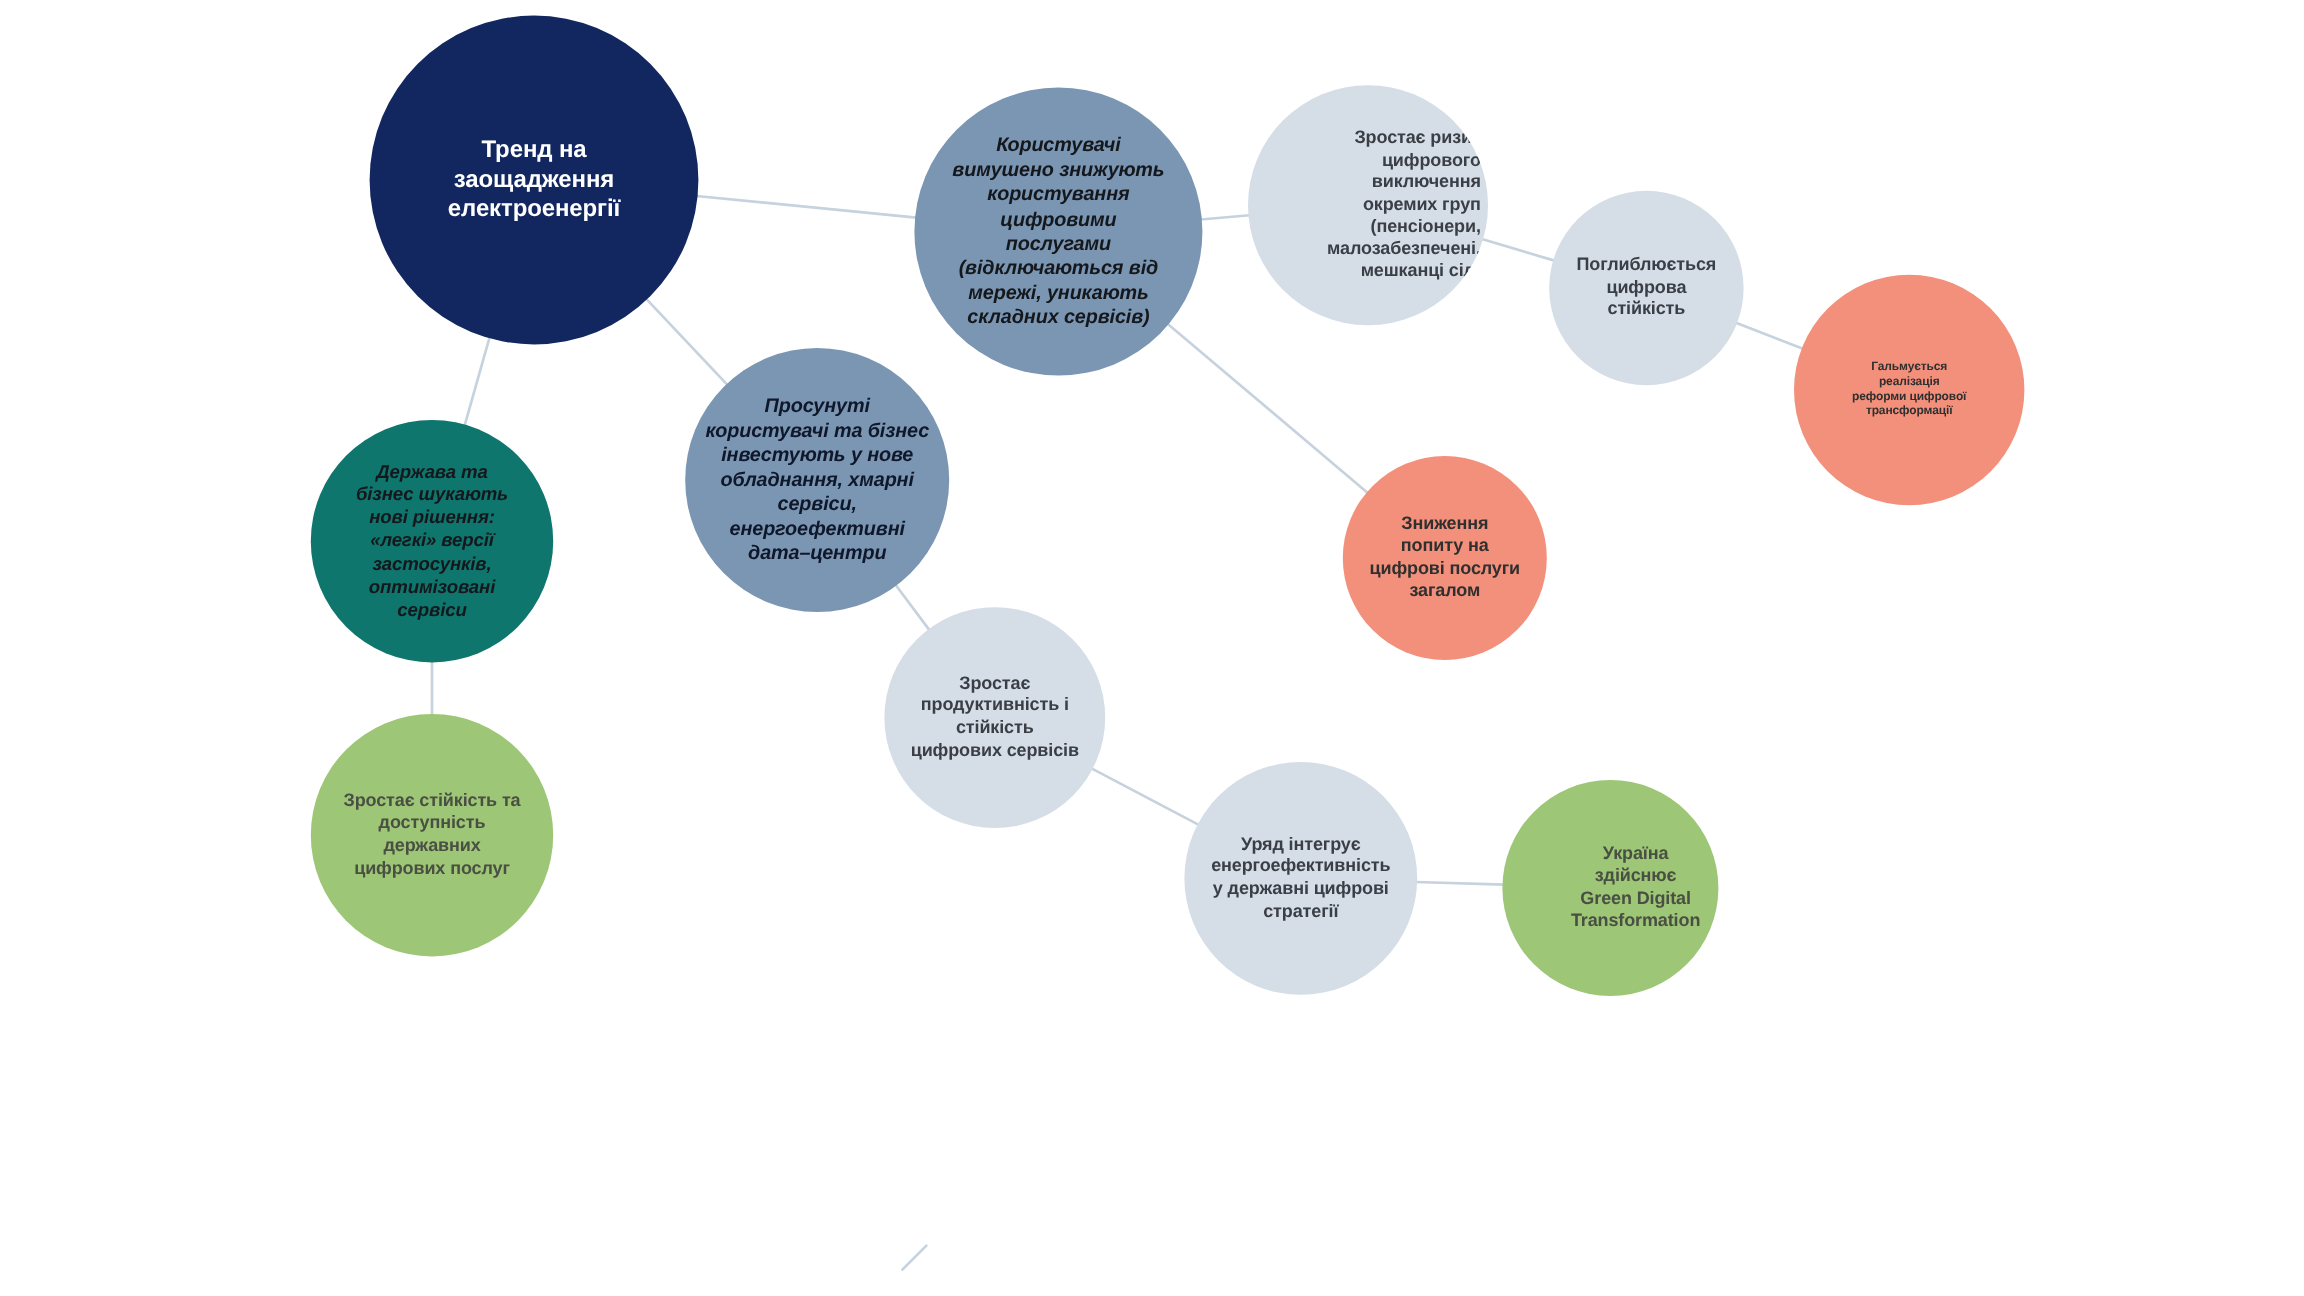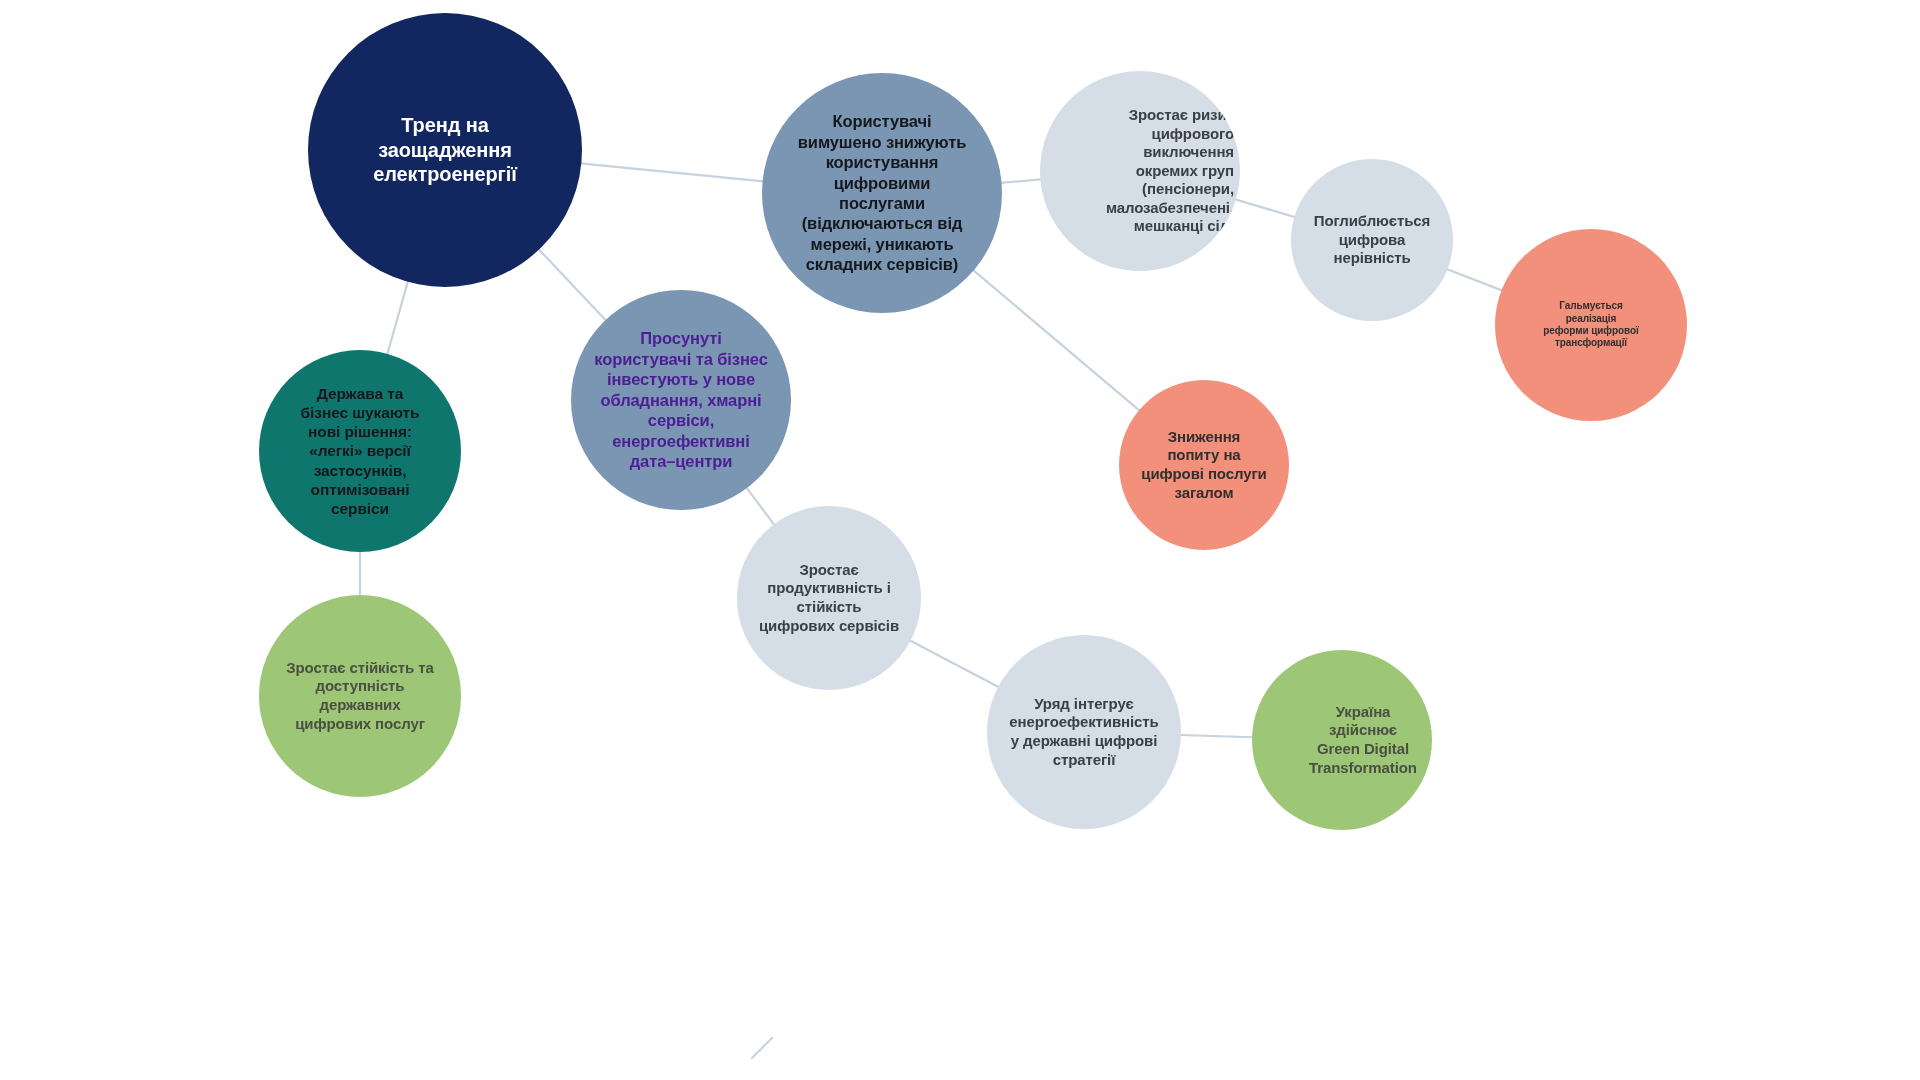--- a/index.html
+++ b/index.html
@@ -44,21 +44,21 @@
     padding: 0 6px;
     box-sizing: border-box;
     white-space: pre-line;
     font-weight: bold;
     line-height: 1.24;
     letter-spacing: -0.1px;
   }
   .n-root  { background: #12275F; }
   .n-root .label  { color: #ffffff; }
 
-  .n-steel { background: #7B96B2; }
+  .n-steel { background: #7B96B2; font-style: italic; }
   .n-steel .label { color: #14181c; }
 
   .n-pale  { background: #D5DDE6; }
   .n-pale .label  { color: #3a3f45; }
 
   .n-salmon{ background: #F3907B; }
   .n-salmon .label{ color: #2f2f2f; }
 
   .n-green { background: #9DC676; }
   .n-green .label { color: #4a4f43; }
@@ -102,36 +102,36 @@
 цифрового
 виключення
 окремих груп
 (пенсіонери,
 малозабезпечені,
 мешканці сіл)</span>
       </div>
       <div class="node n-pale" style="left: 1291px; top: 159px; width: 162px; height: 162px; background: rgb(213, 221, 230);">
         <span class="label" style="font-size: 15px; color: rgb(58, 63, 69);">Поглиблюється
 цифрова
-нерівність</span>
+стійкість</span>
       </div>
       <div class="node n-salmon" style="left: 1495px; top: 229px; width: 192px; height: 192px; background: rgb(243, 144, 123);">
         <span class="label" style="font-size: 10px; color: rgb(47, 47, 47);">Гальмується
 реалізація
 реформи цифрової
 трансформації</span>
       </div>
       <div class="node n-salmon" style="left: 1119px; top: 380px; width: 170px; height: 170px; background: rgb(243, 144, 123);">
         <span class="label" style="font-size: 15px; color: rgb(47, 47, 47); text-align: center;">Зниження
 попиту на
 цифрові послуги
 загалом</span>
       </div>
       <div class="node n-steel" style="left: 571px; top: 290px; width: 220px; height: 220px; background: rgb(123, 150, 178);">
-        <span class="label" style="font-size: 16.5px; color: #4c1d95;">Просунуті
+        <span class="label" style="font-size: 16.5px; color: #0f172a;">Просунуті
 користувачі та бізнес
 інвестують у нове
 обладнання, хмарні
 сервіси,
 енергоефективні
 дата–центри</span>
       </div>
       <div class="node n-steel" style="left: 259px; top: 350px; width: 202px; height: 202px; background: #0f766e;">
         <span class="label" style="font-size: 15.5px; color: rgb(20, 24, 28);">Держава та
 бізнес шукають

